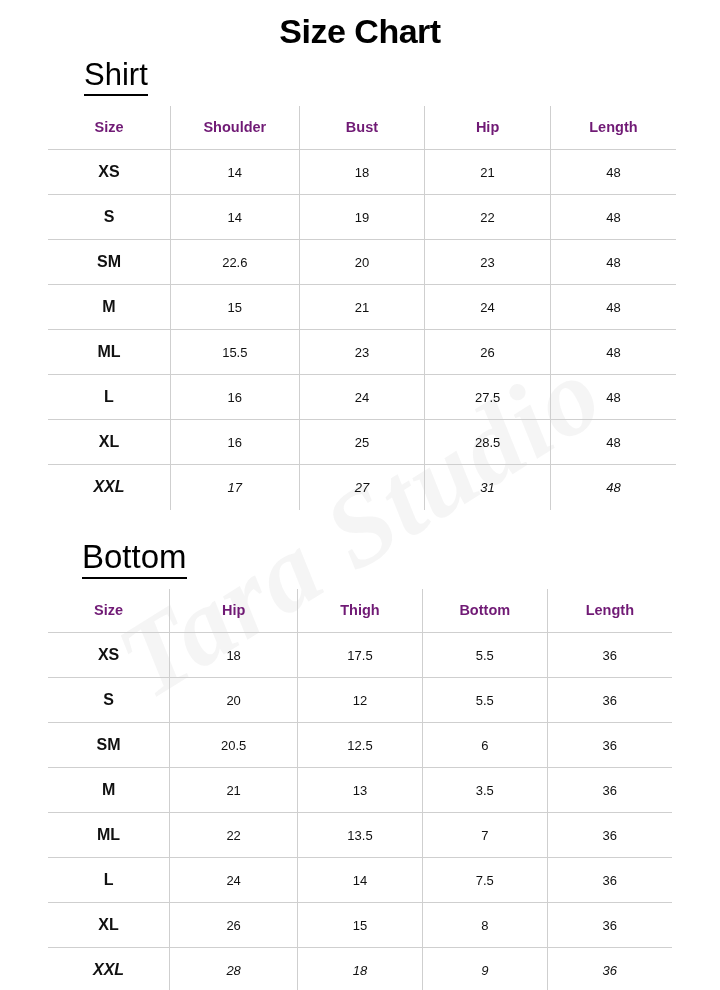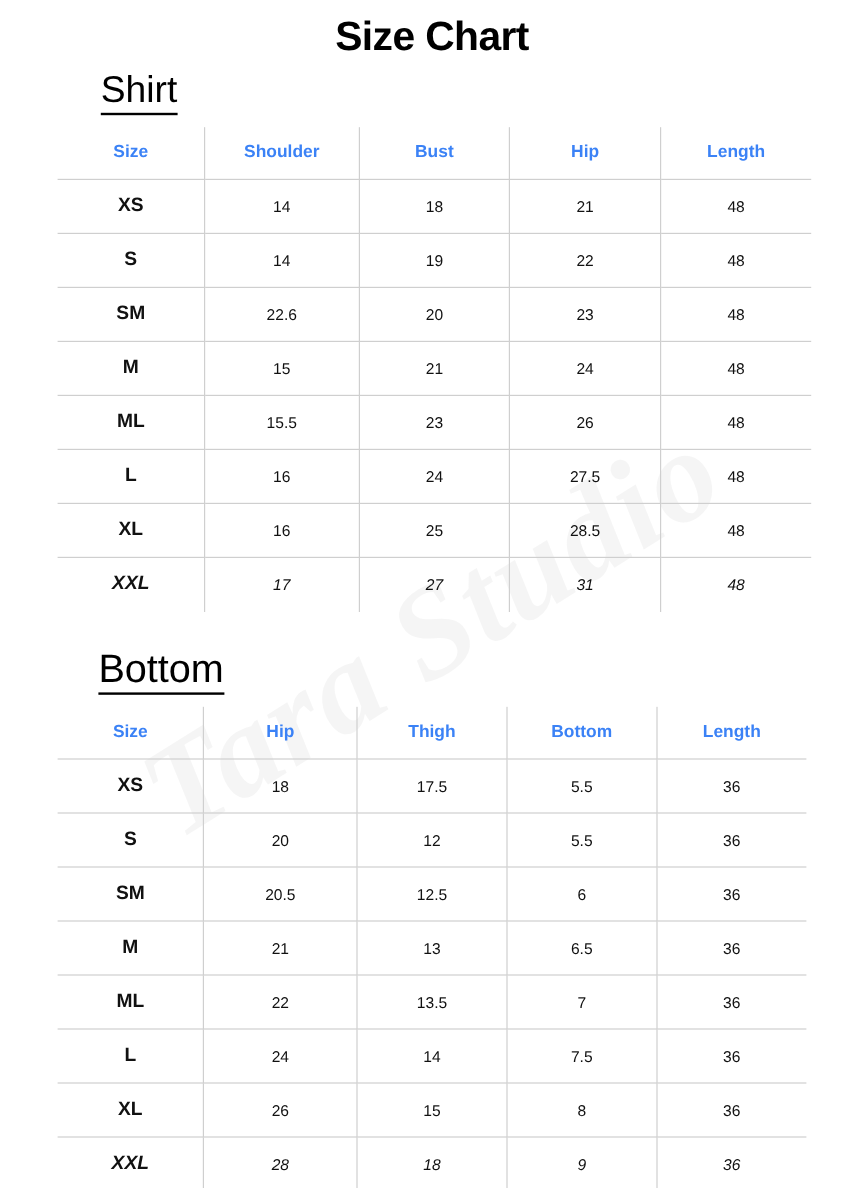--- a/index.html
+++ b/index.html
@@ -93,21 +93,21 @@
   
   table.size-table th:first-child,
   table.size-table td:first-child { border-left: none; }
   table.size-table th:last-child,
   table.size-table td:last-child { border-right: none; }
 
   table.size-table thead th {
     border-top: none;
     font-size: 14.5px;
     font-weight: 700;
-    color: #3b82f6;
+    color: #701a75;
     height: 44px;
   }
 
   table.size-table tbody td {
     font-size: 13px;
     font-weight: 400;
     color: #111;
   }
   table.size-table tbody td.size-cell {
     font-size: 16px;
@@ -258,21 +258,21 @@
               <td class="size-cell">SM</td>
               <td>20.5</td>
               <td>12.5</td>
               <td>6</td>
               <td>36</td>
             </tr>
             <tr>
               <td class="size-cell">M</td>
               <td>21</td>
               <td>13</td>
-              <td>6.5</td>
+              <td>3.5</td>
               <td>36</td>
             </tr>
             <tr>
               <td class="size-cell">ML</td>
               <td>22</td>
               <td>13.5</td>
               <td>7</td>
               <td>36</td>
             </tr>
             <tr>

